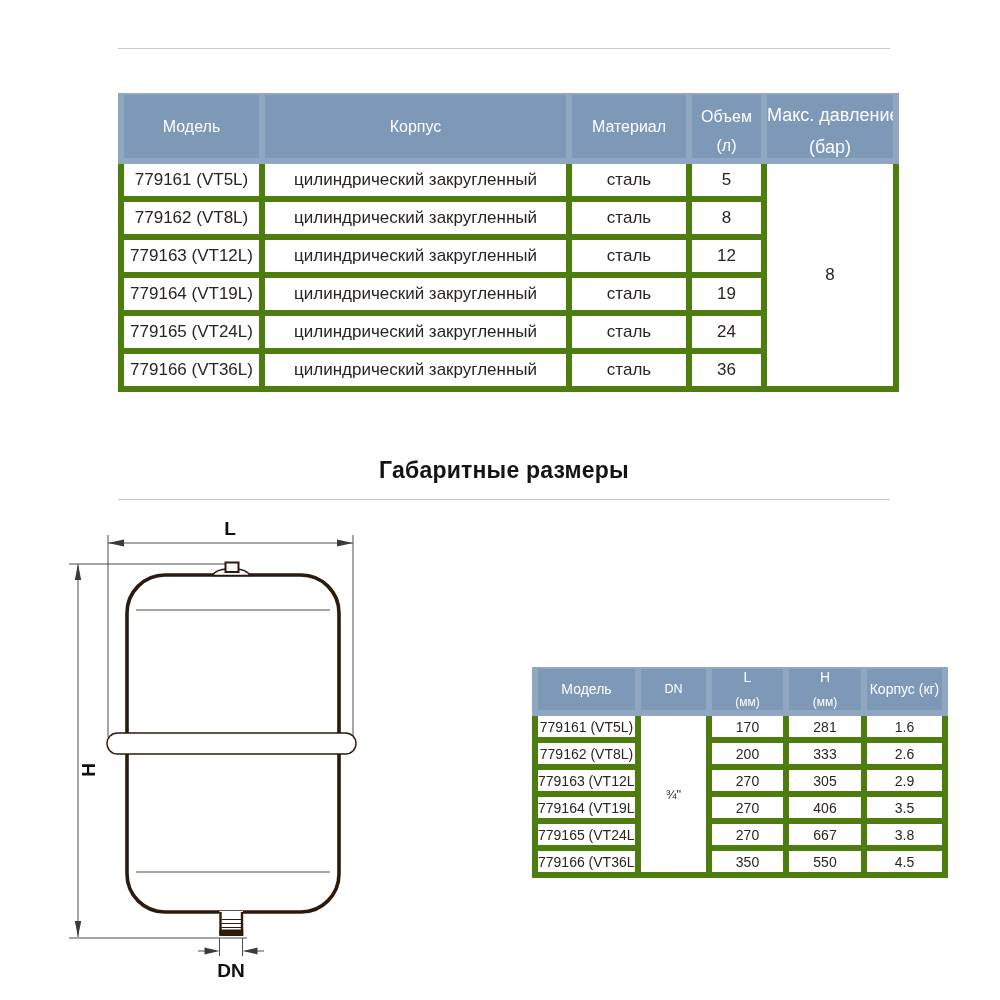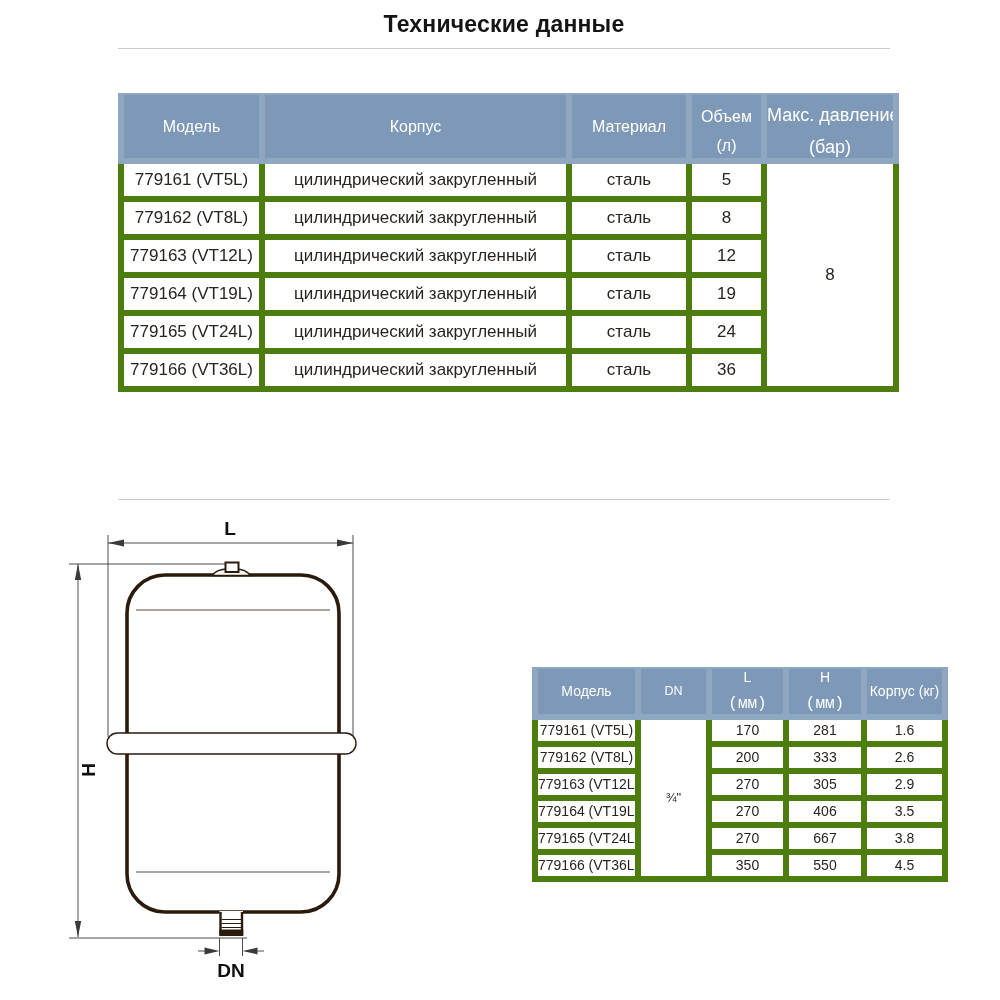--- a/index.html
+++ b/index.html
@@ -36,40 +36,39 @@
   .tbl1 th.c-press { font-size:18px; }
   .tbl1 td { font-size:17px; color:#2a2420; }
   .tbl1 td.merged { font-size:17px; }
 
   
   .tbl2 { left:532px; top:667px; width:410px; }
   .tbl2 thead tr { height:45px; }
   .tbl2 tbody tr { height:27px; }
   .tbl2 thead th { font-size:14px; line-height:1.2; }
   .tbl2 th.c-dn { font-size:12.5px; }
-  .tbl2 thead th .sub { font-size:16px;font-family:Liberation Mono, monospace; }
+  .tbl2 thead th .sub { font-size:12px; }
   .tbl2 td { font-size:14px; color:#2a2420; }
   .tbl2 td.merged { font-size:13px; }
 
   
   .diagram { position:absolute; left:50px; top:502px; width:340px; height:495px; }
   .diagram text {
     font-family:"Liberation Sans", sans-serif; font-weight:700;
     font-size:19px; fill:#0f0f0f;
   }
   .dim { stroke:#4d4d4d; stroke-width:1; fill:none; }
   .dimfill { fill:#3a3a3a; stroke:none; }
   .tank { stroke:#2a1b0d; fill:#ffffff; }
 </style>
 </head>
 <body>
 
 <div class="page">
 
-  <div class="section-title t1">Технические данные</div>
   <div class="rule r1"></div>
 
   <table class="tbl tbl1">
     <colgroup>
       <col style="width:141px">
         <col style="width:307px">
         <col style="width:120px">
         <col style="width:75px">
         <col style="width:132px">
     </colgroup>
@@ -122,20 +121,21 @@
       </tr>
       <tr>
         <td>779166 (VT36L)</td>
         <td>цилиндрический закругленный</td>
         <td>сталь</td>
         <td>36</td>
       </tr>
     </tbody>
   </table>
 
+  <div class="section-title t2">Габаритные размеры</div>
   <div class="rule r2"></div>
 
   <svg class="diagram" viewBox="50 502 340 495" xmlns="http://www.w3.org/2000/svg">
 
     <line class="dim" x1="108" y1="535" x2="108" y2="737"></line>
     <line class="dim" x1="353" y1="535" x2="353" y2="737"></line>
     <line class="dim" x1="108" y1="543" x2="353" y2="543"></line>
     <polygon class="dimfill" points="108,543 124,539.6 124,546.4"></polygon>
     <polygon class="dimfill" points="353,543 337,539.6 337,546.4"></polygon>
     <text x="230" y="535" text-anchor="middle">L</text>

